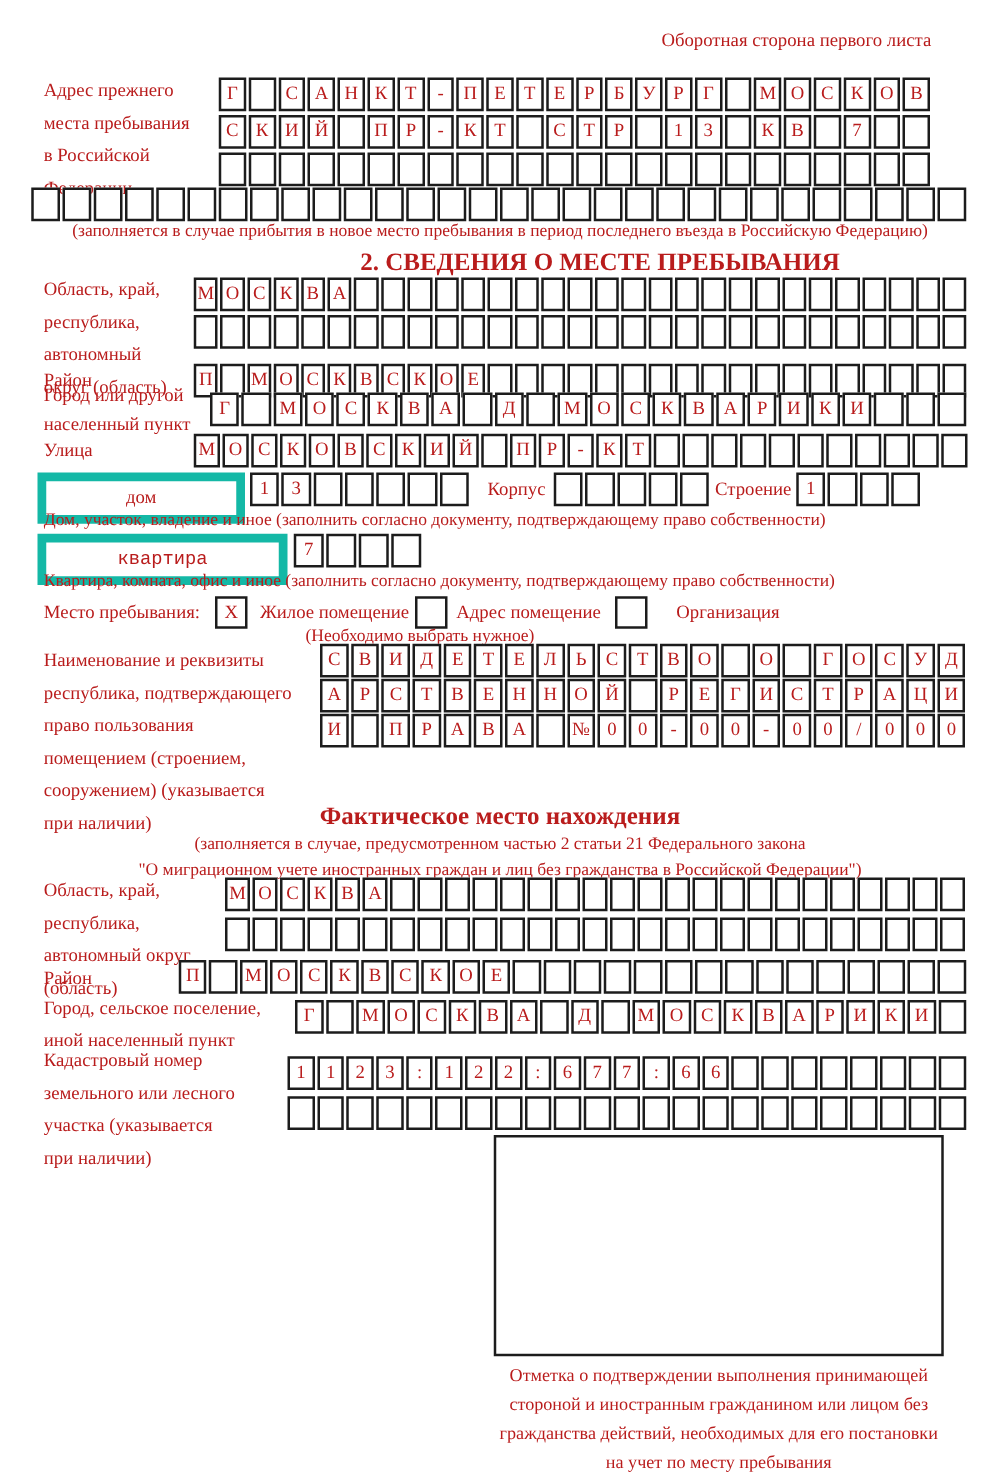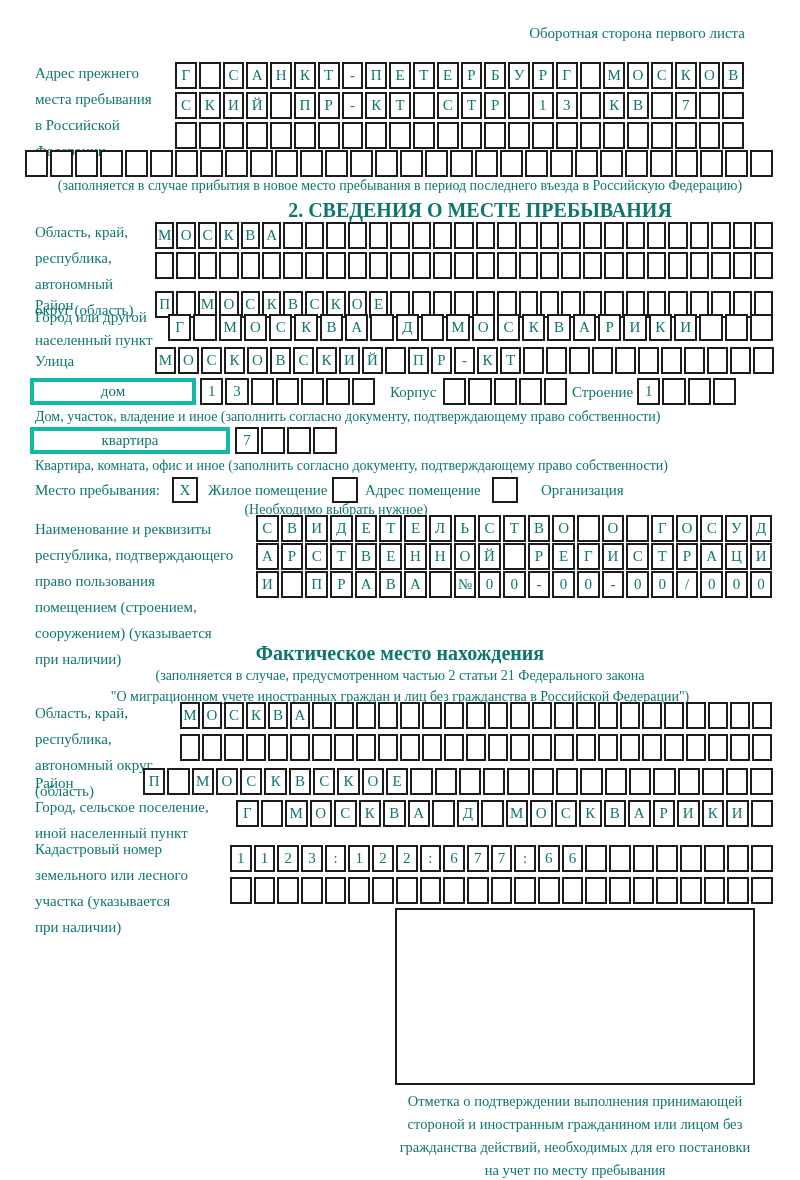--- a/index.html
+++ b/index.html
@@ -1,28 +1,28 @@
 <!DOCTYPE html>
 <html><head>
 <meta charset="utf-8">
 <style>
   html,body{margin:0;padding:0;background:#ffffff;}
   #page{position:relative;width:800px;height:1180px;background:#ffffff;
-        font-family:"Liberation Serif","DejaVu Serif",serif;color:#0f766e;overflow:hidden;}
+        font-family:"Liberation Serif","DejaVu Serif",serif;color:#b91c1c;overflow:hidden;}
   .abs{position:absolute;}
   .lbl{font-size:15px;line-height:26px;white-space:nowrap;}
   .lbl2{font-size:15px;line-height:23px;white-space:nowrap;}
   .caption{font-size:14px;white-space:nowrap;}
   .title{font-size:20px;font-weight:bold;white-space:nowrap;}
   .center{text-align:center;}
   .boxes{display:flex;gap:2px;}
   .box{box-sizing:border-box;flex:none;width:var(--bw,22px);height:27px;border:2px solid #1c1c1c;
        background:#fff;display:flex;align-items:center;justify-content:center;
        font-size:15px;font-family:inherit;overflow:hidden;}
-  .widebox{box-sizing:border-box;border:4px solid #14b8a6;height:27px;background:#fff;
+  .widebox{box-sizing:border-box;border:7px solid #14b8a6;height:41px;background:#fff;
        display:flex;align-items:center;justify-content:center;font-size:15px;}
   .checkbox{box-sizing:border-box;width:26px;height:26px;border:2px solid #1c1c1c;background:#fff;
        display:flex;align-items:center;justify-content:center;font-size:15px;}
   .stamp{box-sizing:border-box;border:2px solid #1c1c1c;background:#fff;}
   .cap-lines{font-size:14.5px;line-height:23px;text-align:center;}
 </style>
 </head>
 <body>
 
 <div id="page">
@@ -333,21 +333,21 @@
     </div>
   <div class="abs lbl" style="left:572px;top:379px;">Строение</div>
   <div class="abs boxes" style="left:637px;top:378px;--bw:23.3px;">
       <span class="box">1</span>
       <span class="box"></span>
       <span class="box"></span>
       <span class="box"></span>
     </div>
   <div class="abs caption" style="left:35px;top:409px;">Дом, участок, владение и иное (заполнить согласно документу, подтверждающему право собственности)</div>
 
-  <div class="abs widebox" style="left:30px;top:427px;width:200px;">квартира</div>
+  <div class="abs widebox" style="left:30px;top:427px;width:200px;font-family:Liberation Mono, monospace;">квартира</div>
   <div class="abs boxes" style="left:235px;top:427px;--bw:24px;">
       <span class="box">7</span>
       <span class="box"></span>
       <span class="box"></span>
       <span class="box"></span>
     </div>
   <div class="abs caption" style="left:35px;top:458px;">Квартира, комната, офис и иное (заполнить согласно документу, подтверждающему право собственности)</div>
 
   <div class="abs lbl" style="left:35px;top:477px;">Место пребывания:</div>
   <div class="abs checkbox" style="left:172px;top:477px;">X</div>

